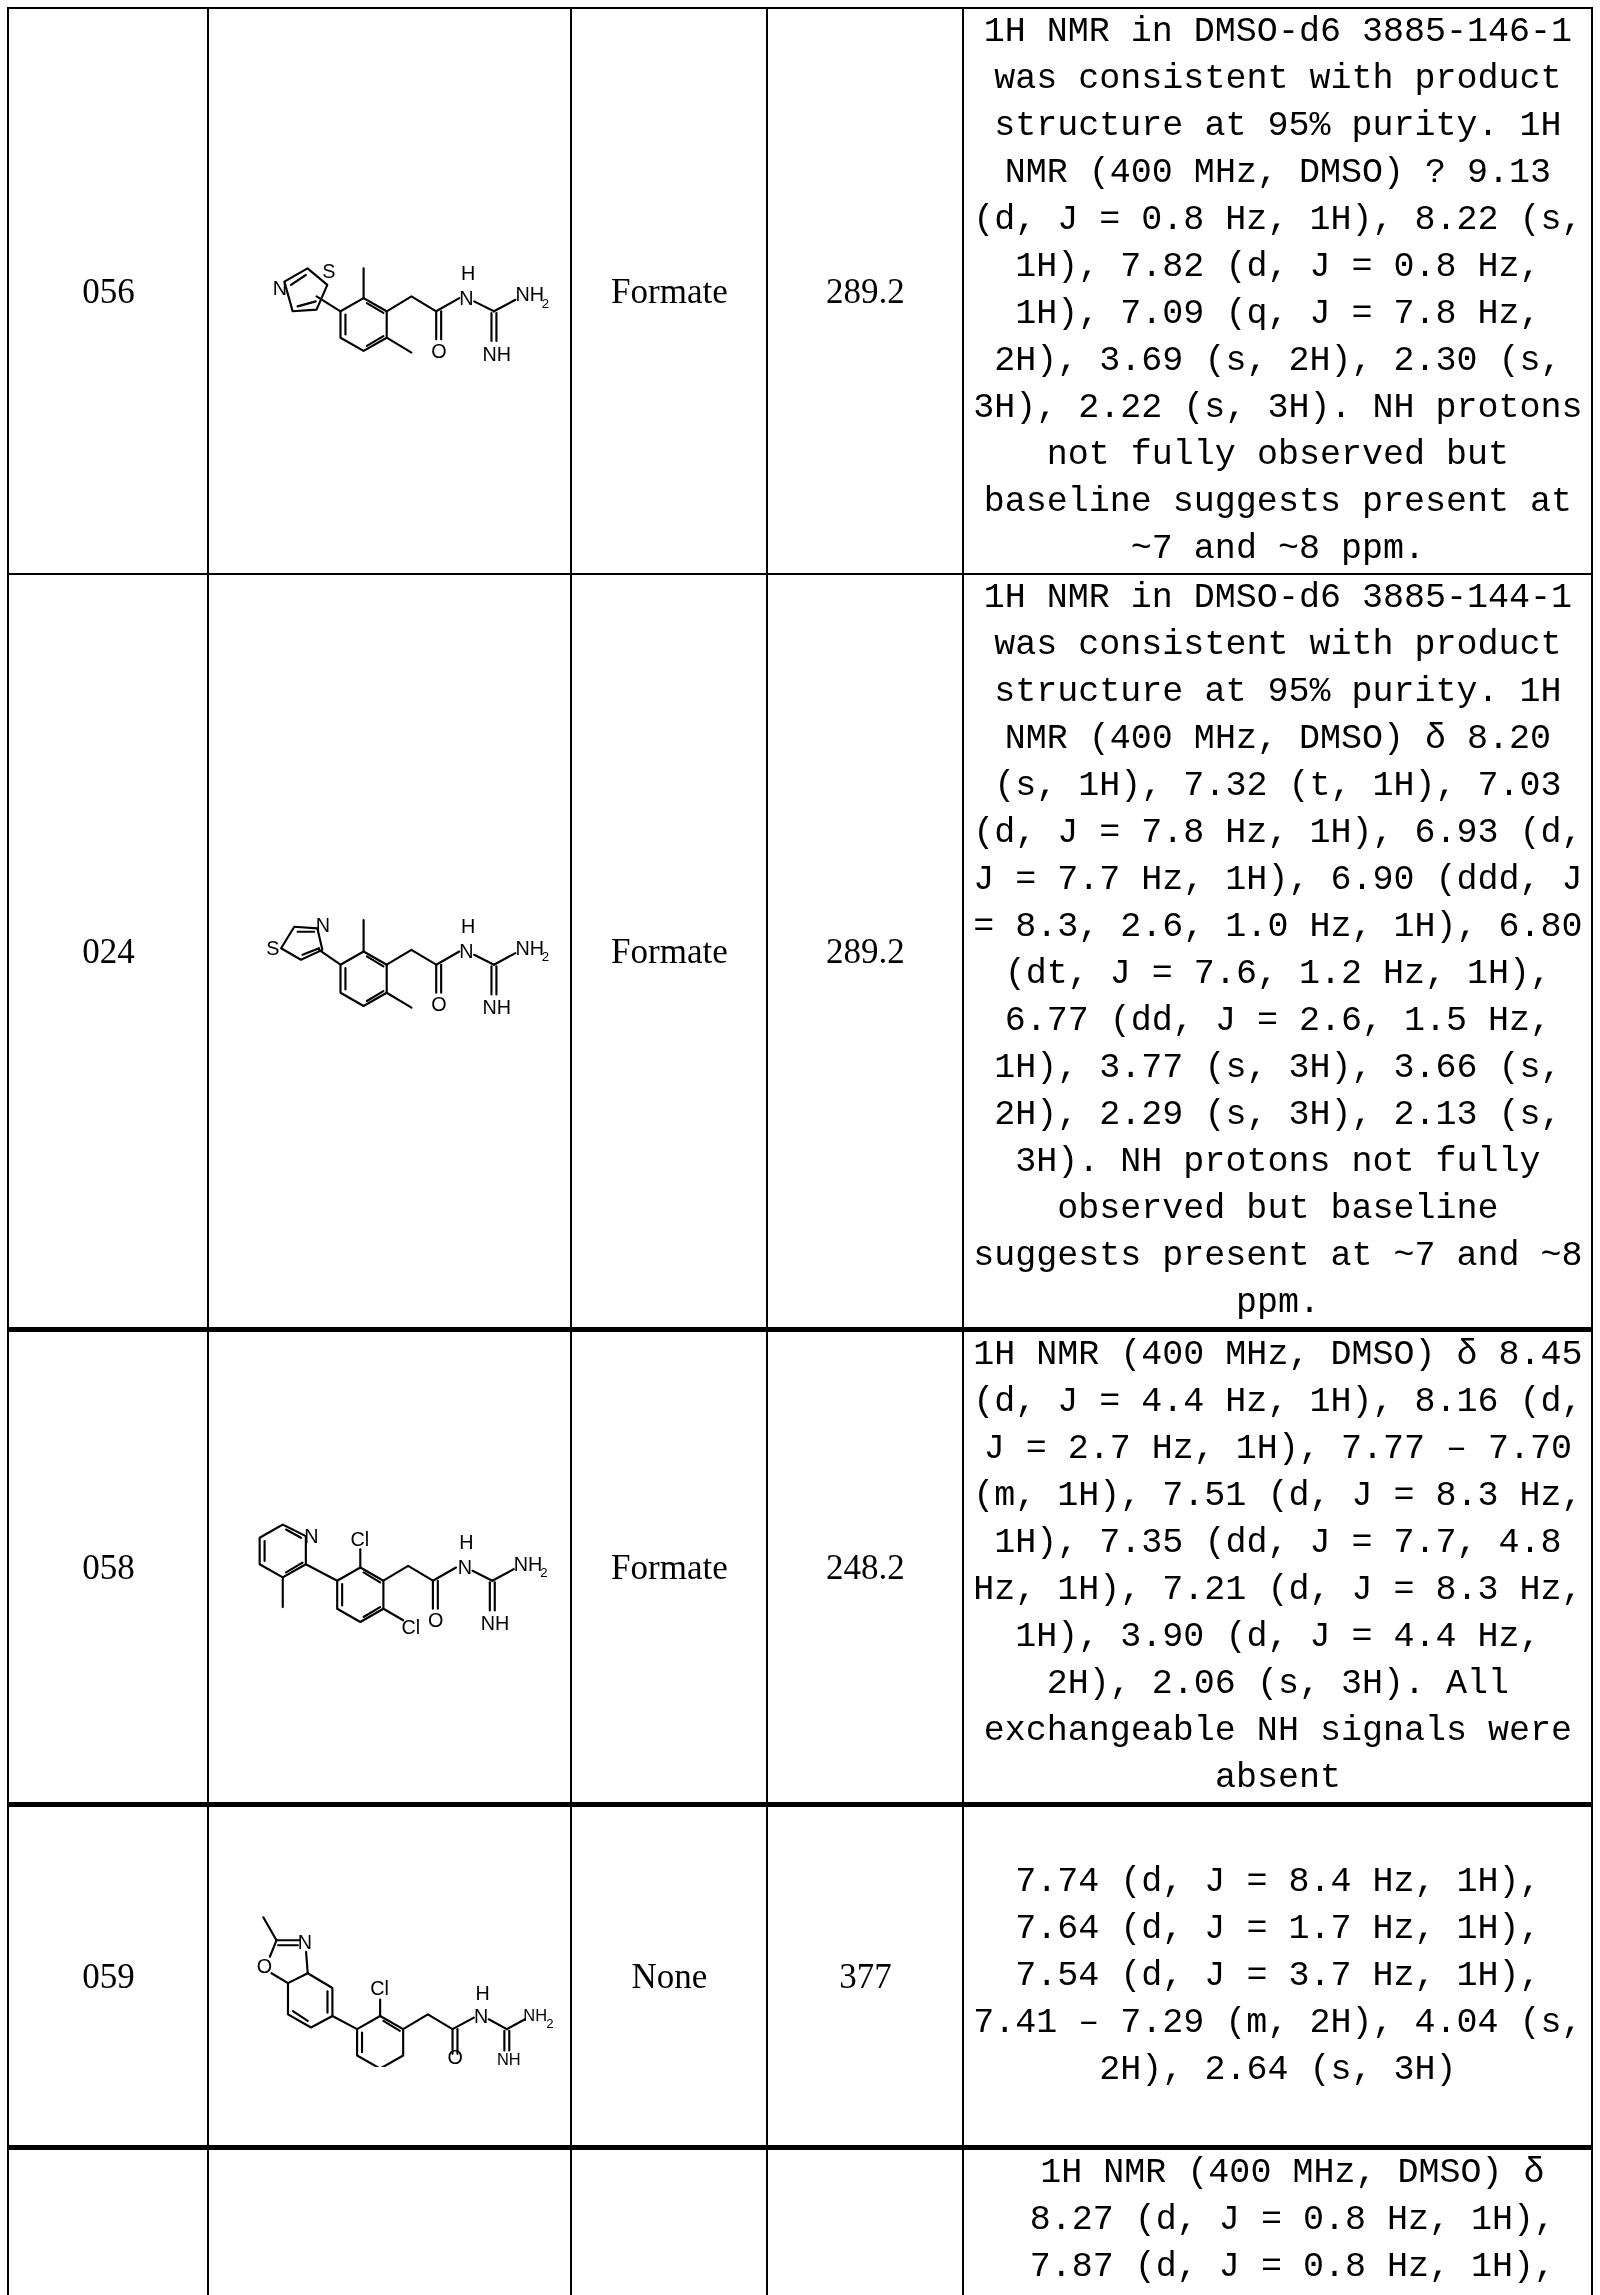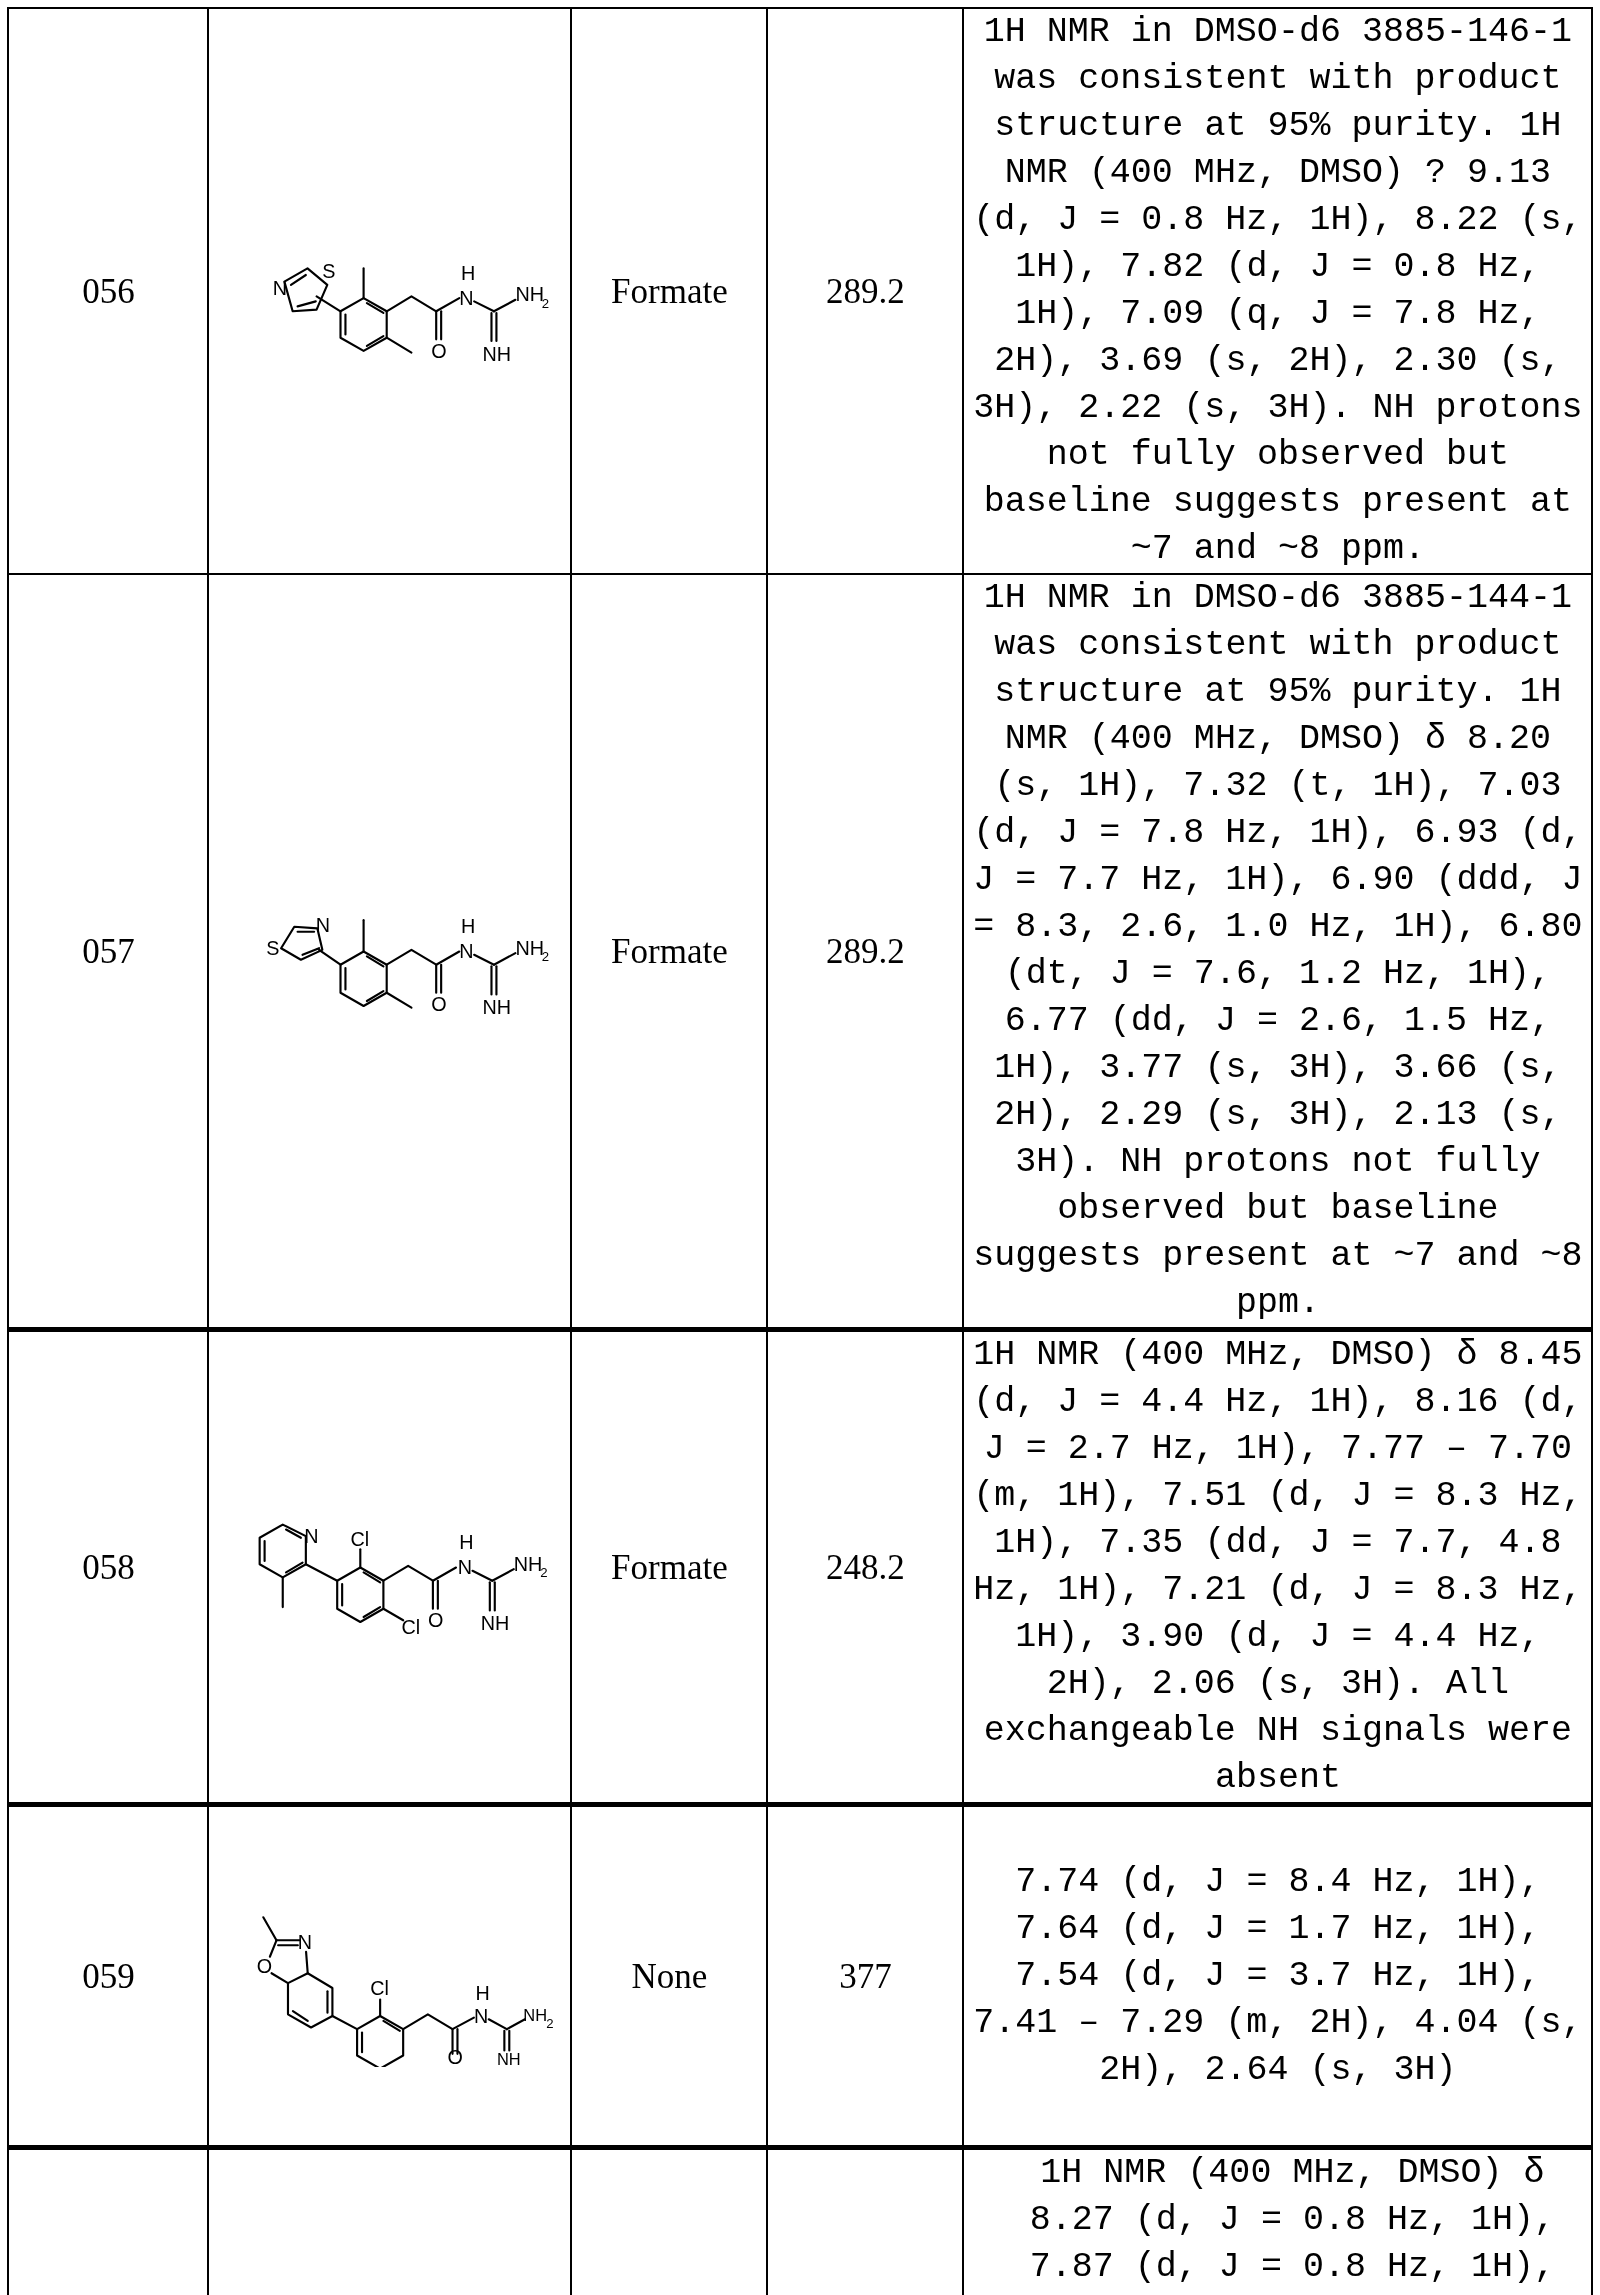--- a/index.html
+++ b/index.html
@@ -66,21 +66,21 @@
             <text x="384" y="120" class="sub">2</text>
           <text x="312" y="184">NH</text>
         </svg>
       </td>
       <td>Formate</td>
       <td>289.2</td>
       <td class="nmr">1H NMR in DMSO-d6 3885-146-1 was consistent with product structure at 95% purity. 1H NMR (400 MHz, DMSO) ? 9.13 (d, J = 0.8 Hz, 1H), 8.22 (s, 1H), 7.82 (d, J = 0.8 Hz, 1H), 7.09 (q, J = 7.8 Hz, 2H), 3.69 (s, 2H), 2.30 (s, 3H), 2.22 (s, 3H). NH protons not fully observed but baseline suggests present at ~7 and ~8 ppm.</td>
     </tr>
 
     <tr style="height:617px">
-      <td>057</td>
+      <td>024</td>
       <td class="struct">
         <svg width="330" height="165" viewBox="0 0 400 200" style="font-size:43px">
           <polygon points="68,96 84,70 112,72 118,98 92,110"></polygon>
           <line x1="88" y1="76" x2="108" y2="76"></line>
             <line x1="94" y1="104" x2="114" y2="96"></line>
           <text x="50" y="104">S</text>
             <text x="110" y="76">N</text>
           <line x1="114" y1="98" x2="140" y2="116"></line>
           <polygon points="140,116 168,100 196,116 196,150 168,166 140,150"></polygon>
           <line x1="146" y1="120" x2="146" y2="146"></line>

